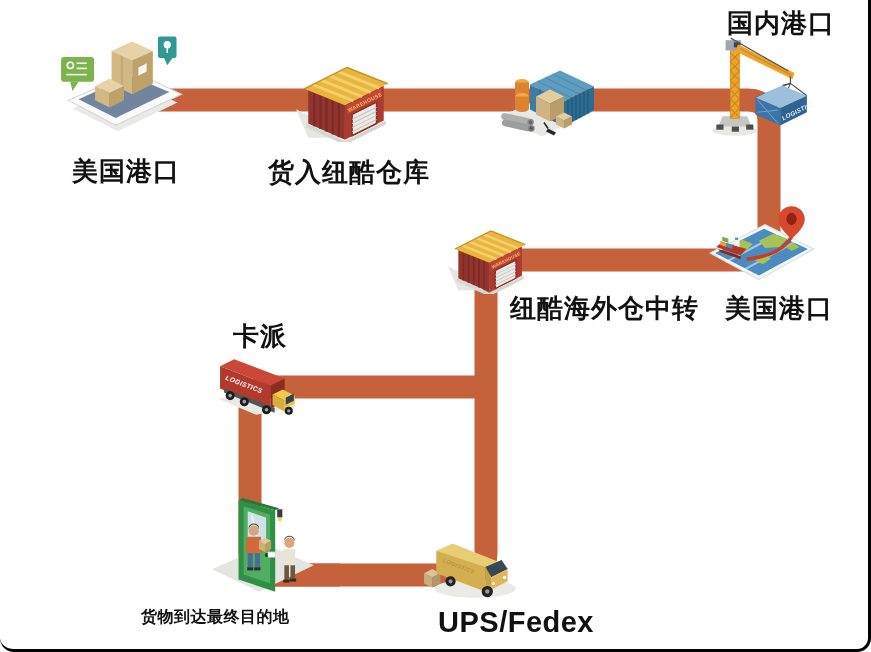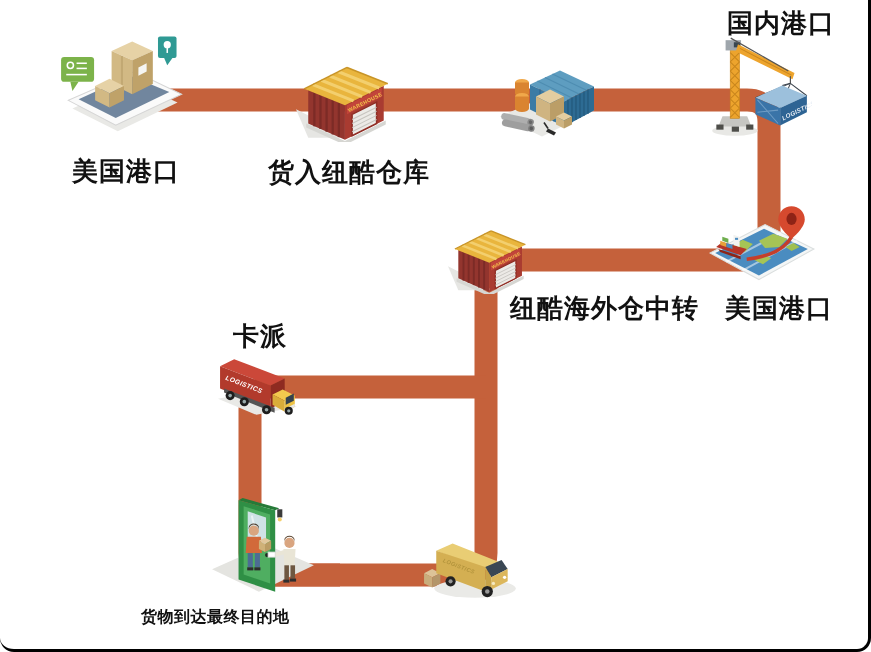--- a/index.html
+++ b/index.html
@@ -237,20 +237,21 @@
     <polygon points="62,42 78,35 84,44 68,52" fill="#3a4754"></polygon>
     <polygon points="68,52 84,44 84,56 68,64" fill="#dcb75c"></polygon>
     <polygon points="62,42 62,66 68,64 68,52" fill="#c7a348"></polygon>
     <circle cx="81" cy="52" r="1.6" fill="#fff"></circle>
     <circle cx="70" cy="58" r="1.6" fill="#f5e9c0"></circle>
     <circle cx="28" cy="56" r="5" fill="#222"></circle>
       <circle cx="28" cy="56" r="2" fill="#999"></circle>
     <circle cx="64" cy="66" r="5.5" fill="#222"></circle>
       <circle cx="64" cy="66" r="2.2" fill="#999"></circle>
   </svg>
+  <div class="label label-latin" style="left:438px;top:606px">UPS/Fedex</div>
 
   <svg class="icon" style="left:208px;top:494px" width="112" height="110" viewBox="0 0 110 108">
     <polygon points="4,74 50,96 104,70 58,50" fill="#e4e4e0"></polygon>
     <polygon points="30,6 66,16 70,14 34,4" fill="#267a38"></polygon>
     <polygon points="30,6 30,84 66,96 66,16" fill="#2f8f45"></polygon>
     <polygon points="35,12 35,79 61,88 61,20" fill="#4fae61"></polygon>
     <polygon points="39,17 39,44 57,51 57,23" fill="#cfe2e6"></polygon>
     <line x1="43" y1="21" x2="49" y2="47" stroke="#ffffff" stroke-opacity="0.55" stroke-width="2"></line>
     <circle cx="58" cy="60" r="2" fill="#1e2a22"></circle>
     <rect x="68" y="15" width="5" height="8" fill="#3a3a3a"></rect>

